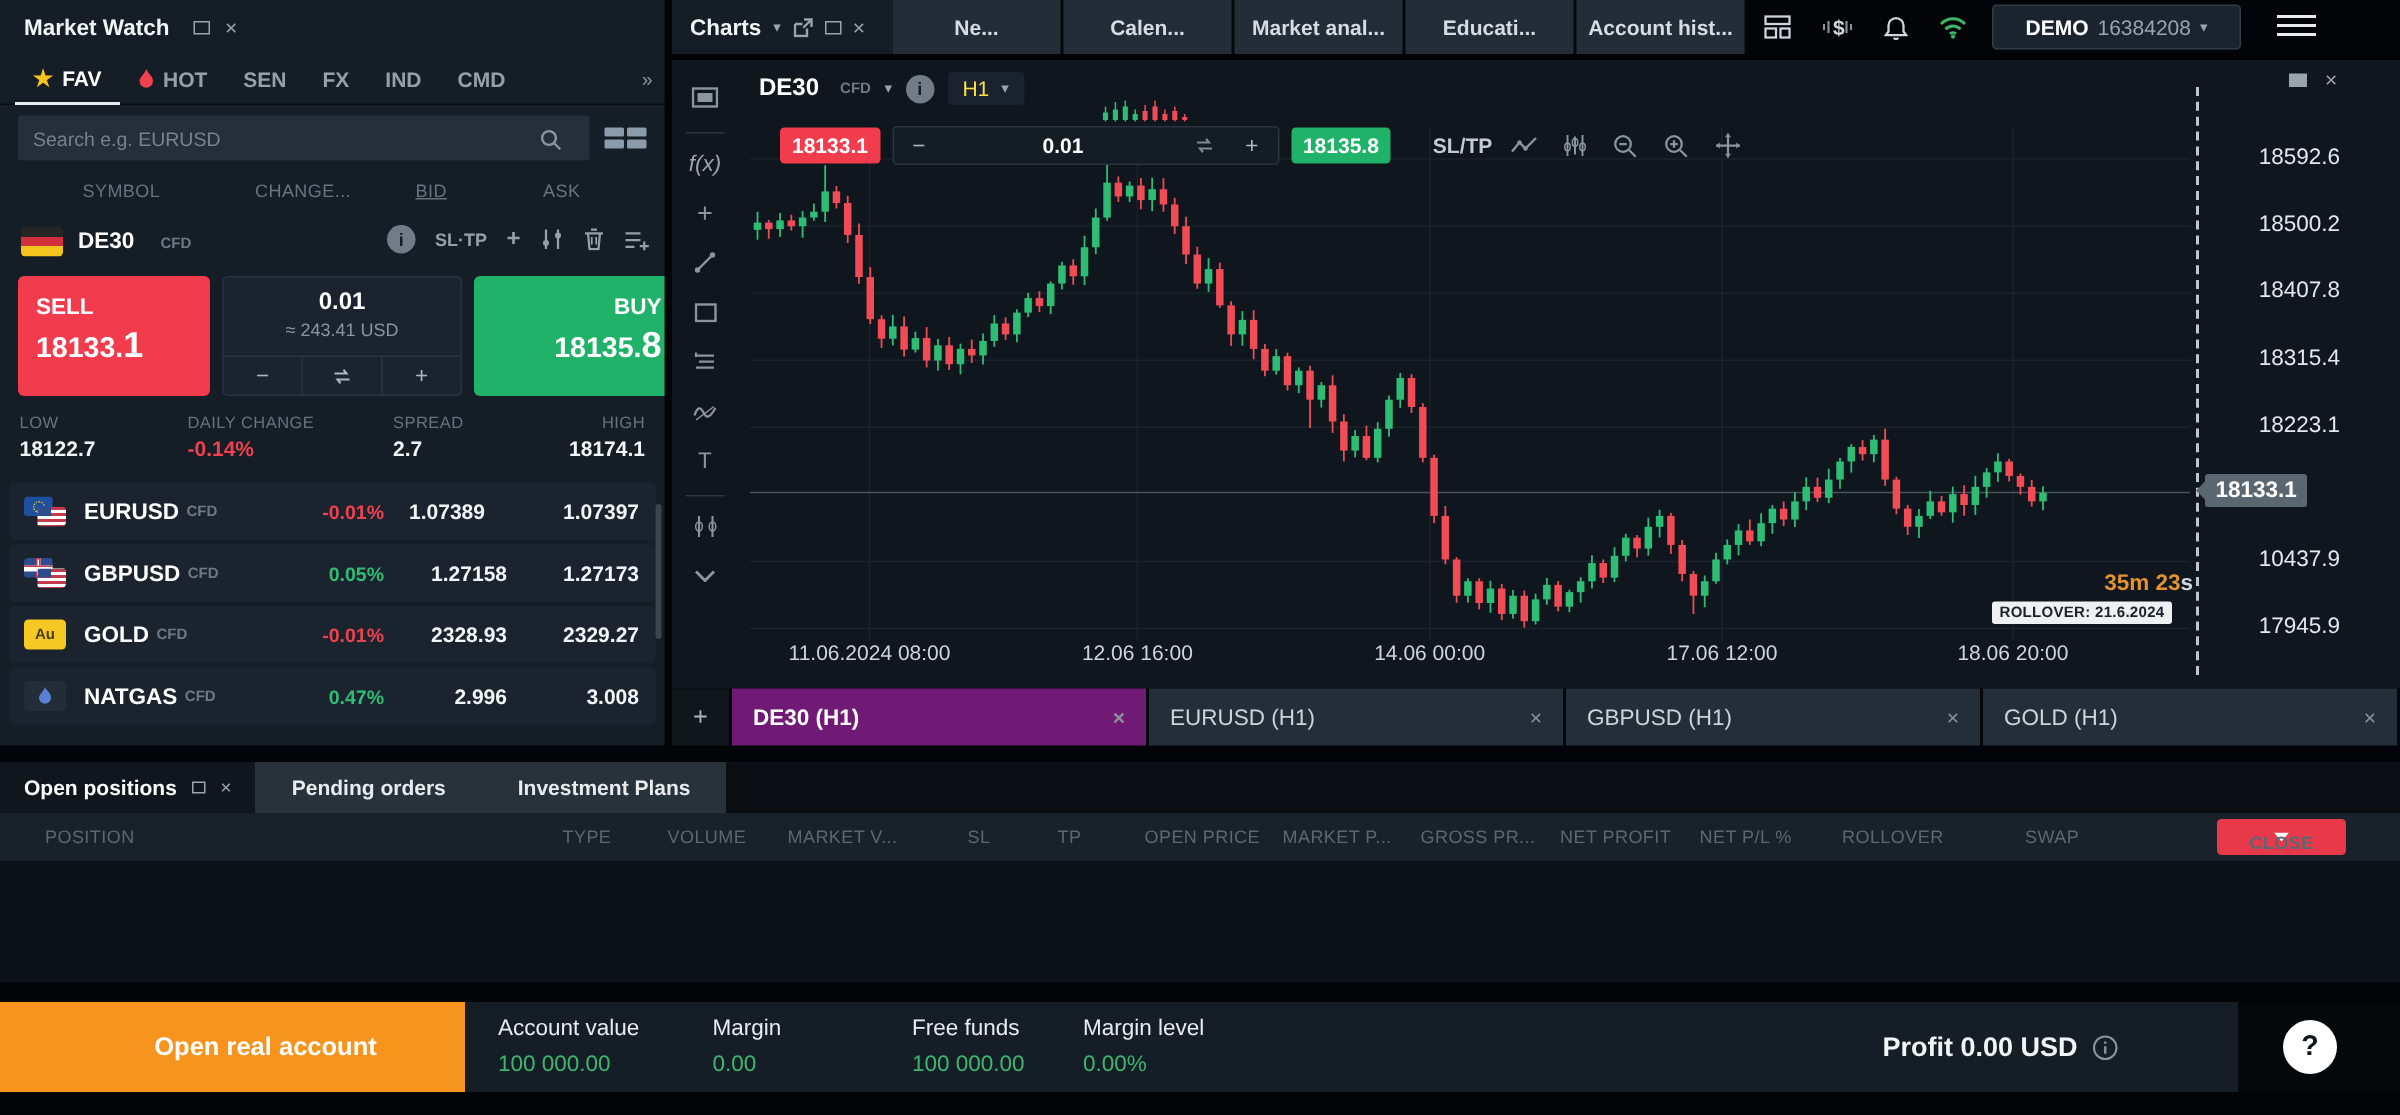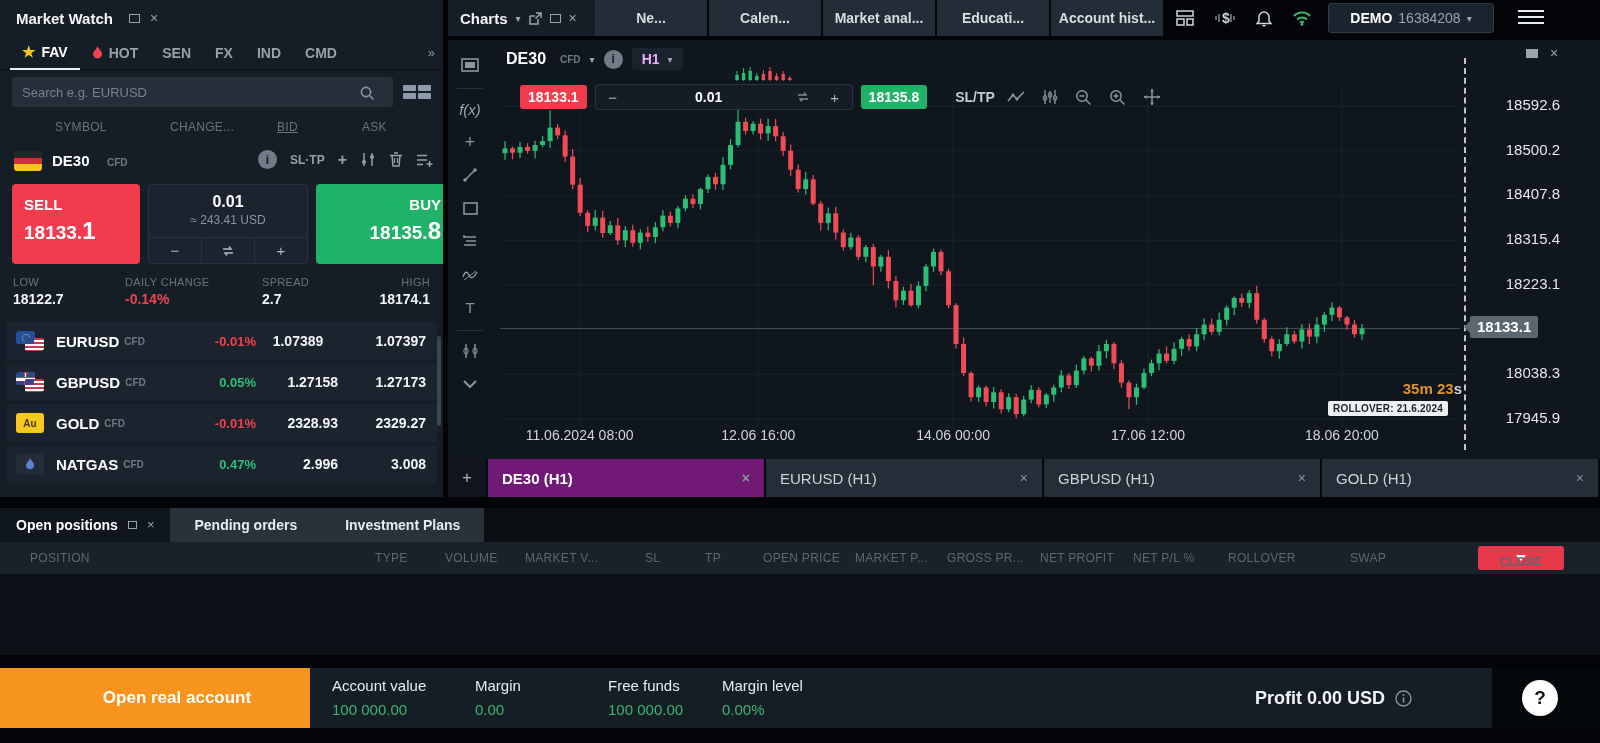--- a/index.html
+++ b/index.html
@@ -105,21 +105,21 @@
   #charts-panel { left:448px; top:40px; width:1152px; height:419px; background:#0f161d; }
   #chart-toolbar { position:absolute; left:0; top:0; width:44px; height:419px; display:flex; flex-direction:column;
     align-items:center; padding-top:10px; }
   .tb-icon { width:30px; height:30px; display:flex; align-items:center; justify-content:center; color:#8a959e;
     cursor:pointer; margin-bottom:3px; font-size:14px; }
   .tb-sep { width:26px; height:1px; background:#2a343e; margin:5px 0; }
   .fx { font-style:italic; font-size:15px; color:#9aa4ad; }
   #chart-header { position:absolute; left:58px; top:8px; display:flex; align-items:center; gap:9px; }
   #chart-header .sym { color:#fff; font-weight:bold; font-size:16px; }
   #tf-box { display:flex; align-items:center; gap:8px; background:#1a232d; border-radius:3px; padding:3px 10px; cursor:pointer; }
-  #tf-box .tf { color:#f0abfc; font-weight:bold; font-size:14px; }
+  #tf-box .tf { color:#fde047; font-weight:normal; font-size:14px; }
   #mini-candles { position:absolute; left:286px; top:24px; }
   #price-controls { position:absolute; left:72px; top:44px; display:flex; align-items:center; gap:8px; z-index:5; }
   .price-badge { height:24px; border-radius:3px; color:#fff; font-weight:bold; font-size:14px;
     display:flex; align-items:center; padding:0 8px; cursor:pointer; }
   .price-badge.bid { background:#f23c4d; }
   .price-badge.ask { background:#1fb268; }
   #chart-stepper { width:258px; height:26px; background:#141d26; border:1px solid #2a343e; border-radius:3px;
     display:flex; align-items:center; }
   #chart-stepper .minus,#chart-stepper .plus { width:34px; text-align:center; color:#aeb7bf; font-size:15px; cursor:pointer; }
   #chart-stepper .vol { flex:1; text-align:center; color:#fff; font-weight:bold; font-size:14px; }
@@ -790,21 +790,21 @@
       </span>
     </div>
 
     <div id="axis-dash"></div>
     <div id="price-axis">
         <div class="price-tick" style="top: 56px;">18592.6</div>
         <div class="price-tick" style="top: 100.721px;">18500.2</div>
         <div class="price-tick" style="top: 145.442px;">18407.8</div>
         <div class="price-tick" style="top: 190.164px;">18315.4</div>
         <div class="price-tick" style="top: 234.836px;">18223.1</div>
-        <div class="price-tick" style="top: 324.279px;">18038.3</div>
+        <div class="price-tick" style="top: 324.279px;">10437.9</div>
         <div class="price-tick" style="top: 369px;">17945.9</div>
       </div>
     <div id="current-price-label" style="top: 276.396px;">18133.1</div>
     <div id="time-axis">
         <div class="time-tick" style="left: 131.68px;">11.06.2024 08:00</div>
         <div class="time-tick" style="left: 310.24px;">12.06 16:00</div>
         <div class="time-tick" style="left: 505.12px;">14.06 00:00</div>
         <div class="time-tick" style="left: 700px;">17.06 12:00</div>
         <div class="time-tick" style="left: 893.92px;">18.06 20:00</div>
       </div>

